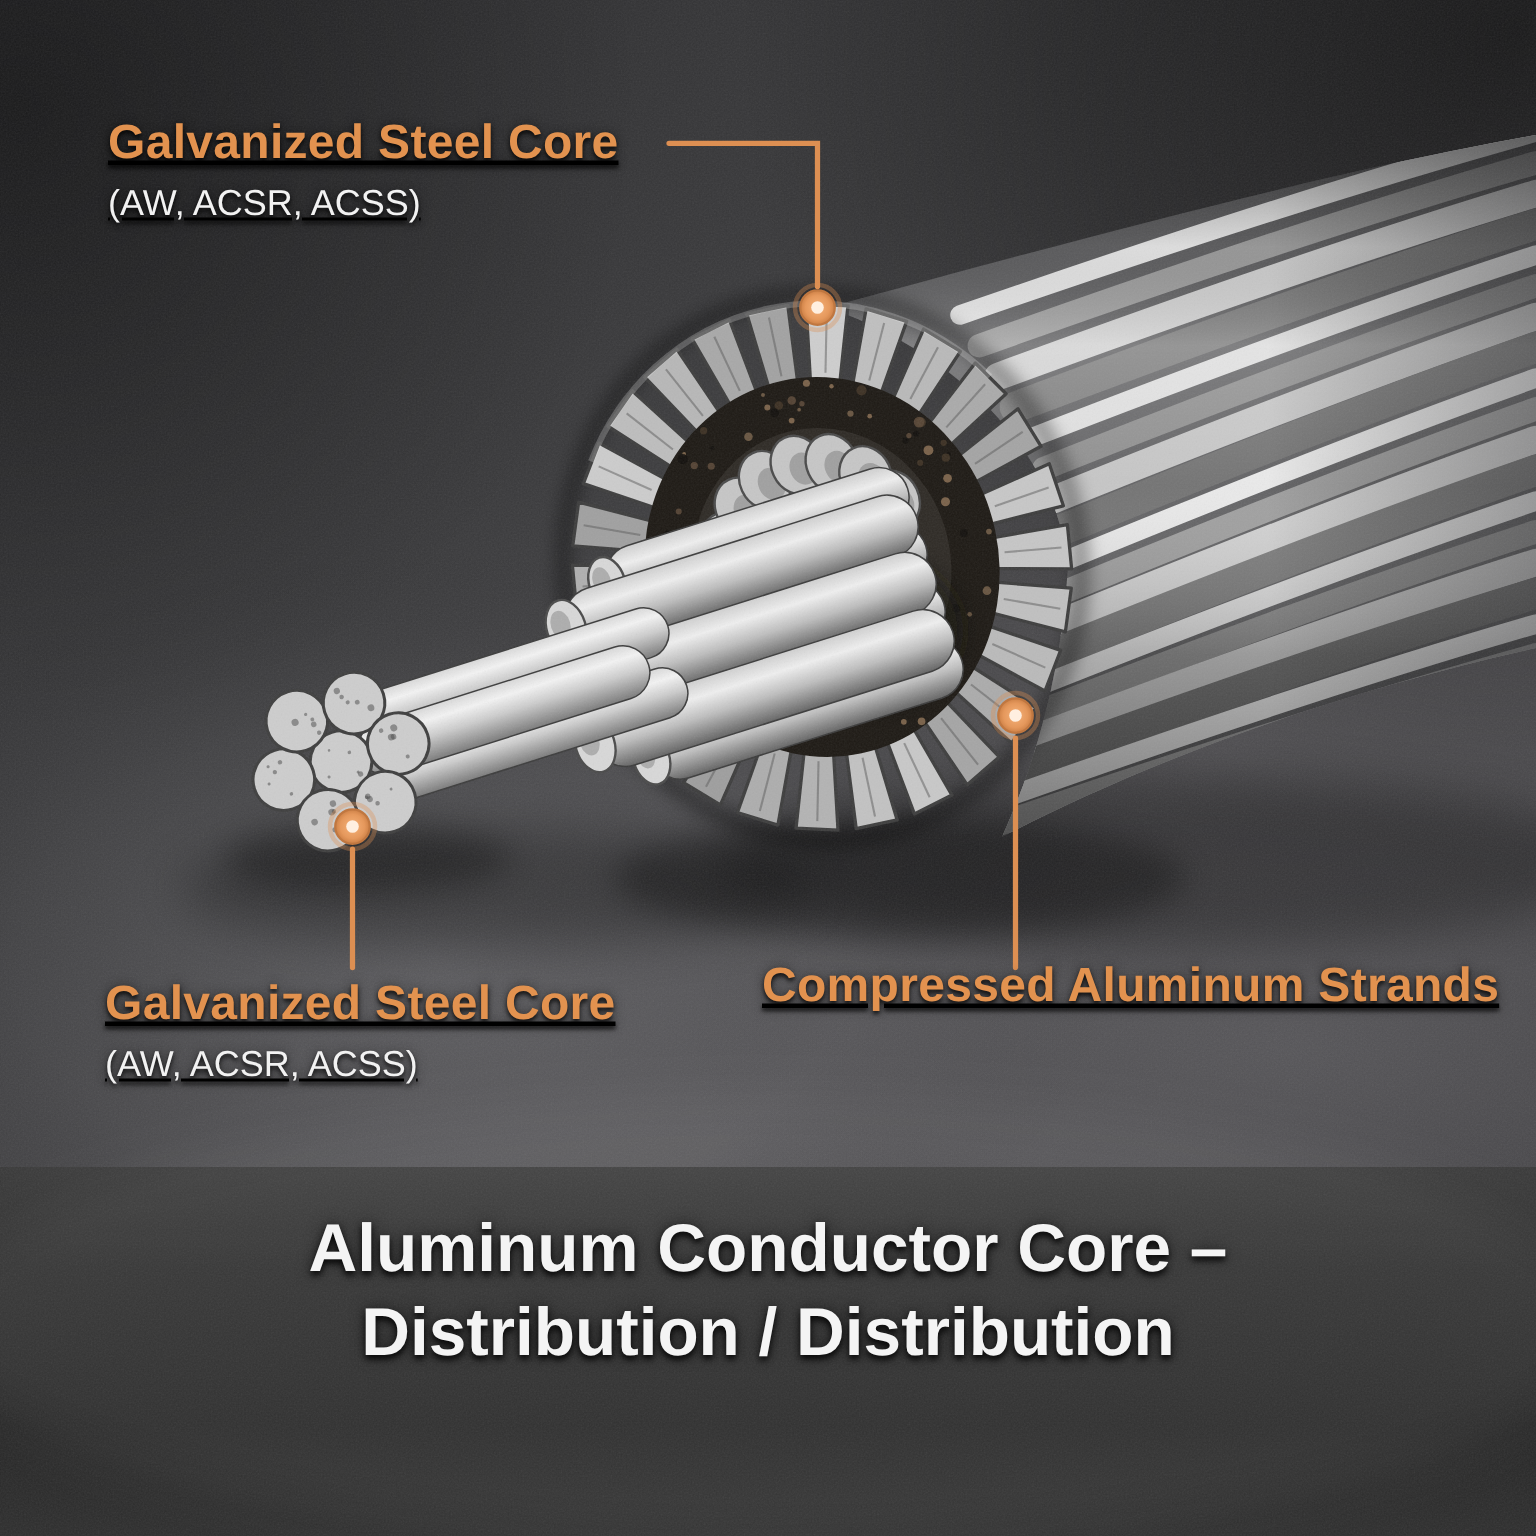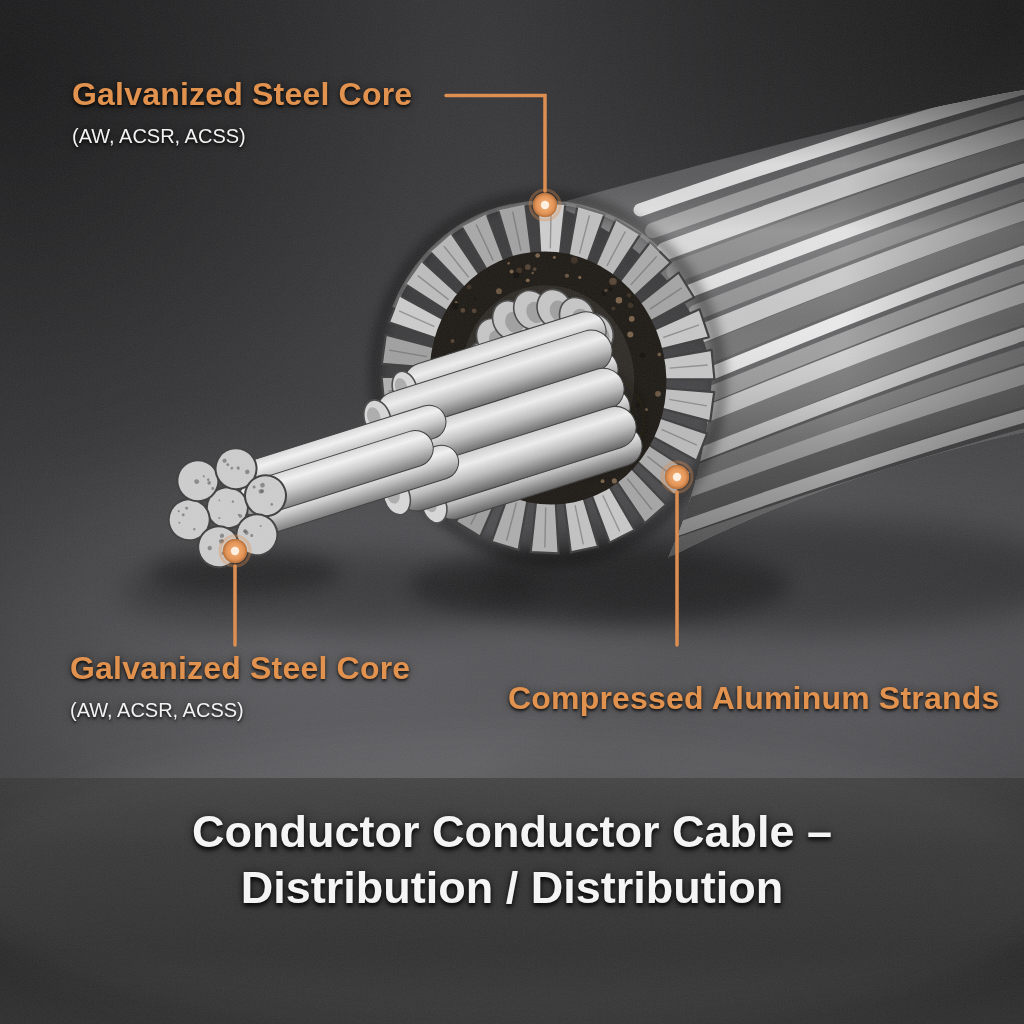--- a/index.html
+++ b/index.html
@@ -1,34 +1,34 @@
 <!DOCTYPE html>
 <html><head>
 <meta charset="utf-8">
 <style>
   html,body{margin:0;padding:0;background:#000;}
   #stage{
     position:relative;width:1024px;height:1024px;overflow:hidden;
     font-family:"Liberation Sans",sans-serif;background:#2e2e30;
   }
   #art{position:absolute;left:0;top:0;width:1024px;height:1024px;display:block;}
-  .callout{position:absolute;z-index:5;}
+  .callout{position:absolute;z-index:5;text-decoration:underline;}
   .callout .title{
     font-weight:bold;font-size:32px;letter-spacing:0.2px;color:var(--accent,#E2924F);
     text-shadow:0 2px 3px rgba(0,0,0,.75),0 0 8px rgba(0,0,0,.45);
     white-space:nowrap;line-height:40px;
   }
   .callout .sub{
-    font-weight:400;font-size:20px;color:var(--labeltext,#F2F2F2);
+    font-weight:400;font-size:24px;color:var(--labeltext,#F2F2F2);
     text-shadow:0 2px 3px rgba(0,0,0,.75),0 0 8px rgba(0,0,0,.45);
     white-space:nowrap;line-height:36px;margin-top:4px;
   }
   #callout-top{left:72px;top:74px;}
   #callout-bottom-left{left:70px;top:648px;}
-  #callout-bottom-right{left:508px;top:678px;width:472px;text-align:left;}
+  #callout-bottom-right{left:508px;top:636px;width:472px;text-align:left;}
   #banner-text{
     position:absolute;left:0;top:804px;width:1024px;text-align:center;z-index:5;
     color:var(--bannertext,#F4F4F4);font-weight:bold;font-size:45px;line-height:56px;
     text-shadow:0 3px 4px rgba(0,0,0,.85),0 0 10px rgba(0,0,0,.5);
   }
 </style>
 </head>
 <body>
 
 <div id="stage" style="--accent: #E2924F; --labeltext: #F2F2F2; --bannertext: #F4F4F4;">
@@ -378,17 +378,17 @@
   <div class="callout" id="callout-bottom-left">
     <div class="title">Galvanized Steel Core</div>
     <div class="sub">(AW, ACSR, ACSS)</div>
   </div>
 
   <div class="callout" id="callout-bottom-right">
     <div class="title">Compressed Aluminum Strands</div>
   </div>
 
   <div id="banner-text">
-    <div>Conductor Conductor Cable –</div>
+    <div>Aluminum Conductor Core –</div>
     <div>Distribution / Distribution</div>
   </div>
 
 </div>
 
 </body></html>

